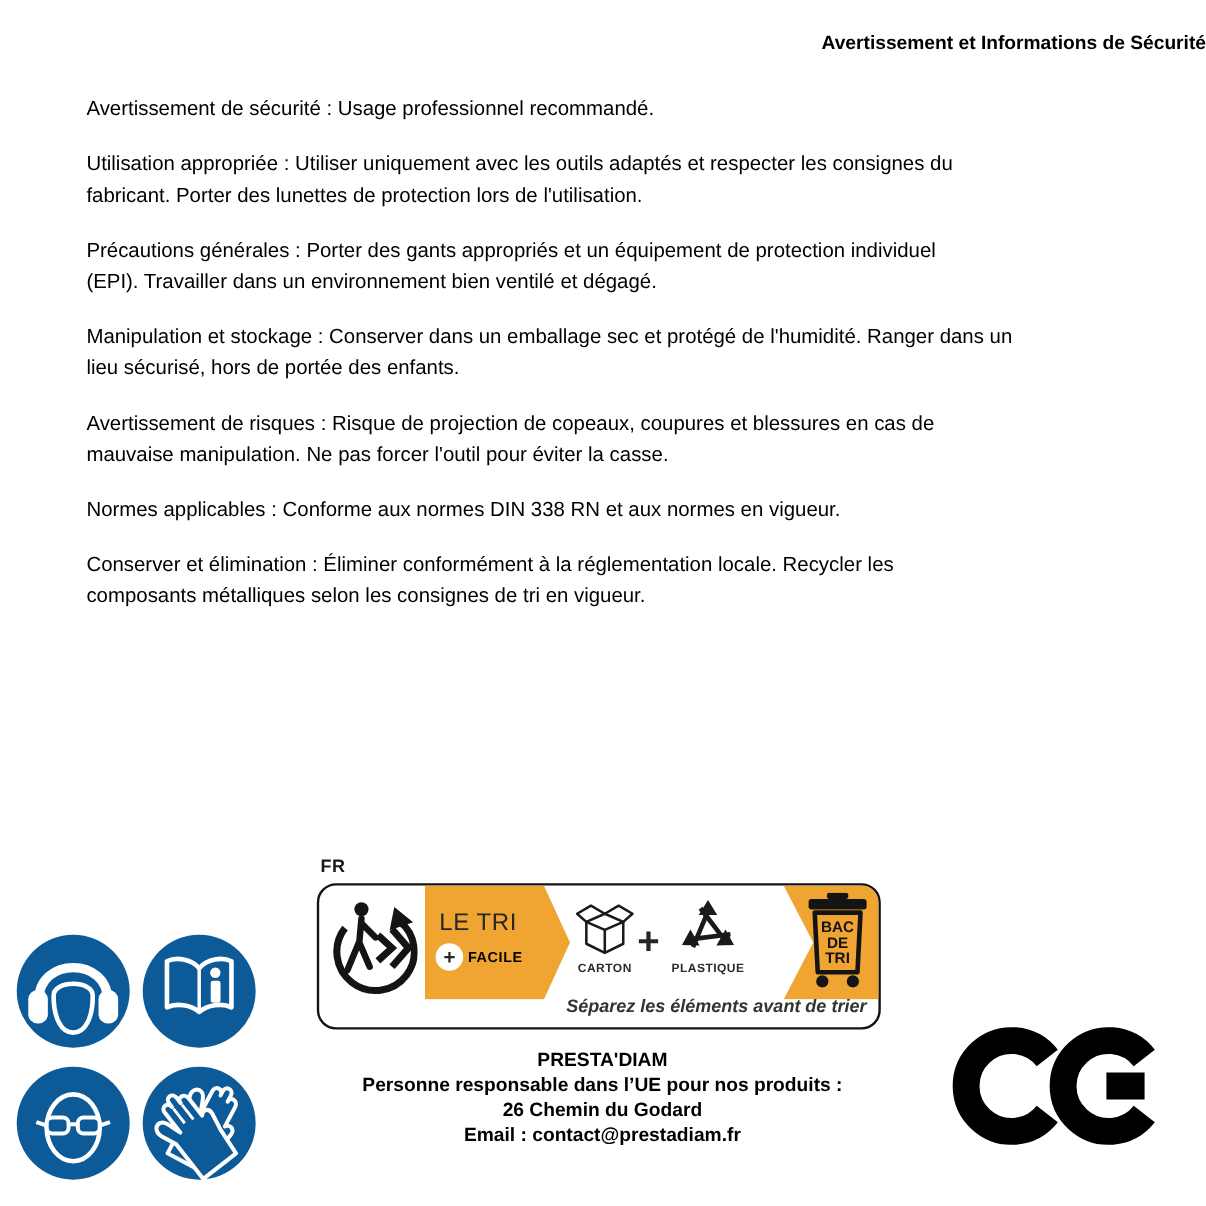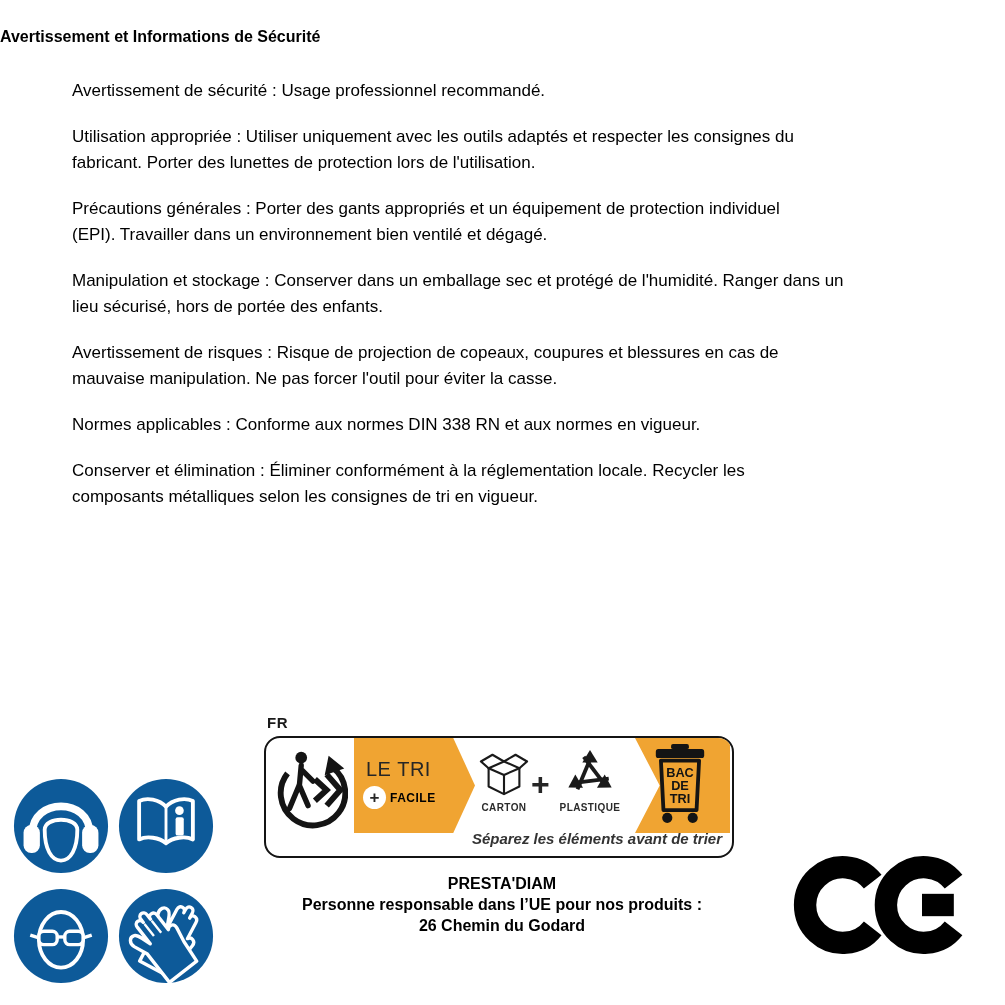--- a/index.html
+++ b/index.html
@@ -1,33 +1,33 @@
 <!DOCTYPE html>
 <html><head>
 <meta charset="utf-8">
 <style>
   html,body{margin:0;padding:0;background:#fff;}
   .page{position:relative;width:1005px;height:1005px;background:#fff;overflow:hidden;
         font-family:"Liberation Sans","DejaVu Sans",sans-serif;color:#000;}
-  .doc-title{position:absolute;left:0;top:28px;width:100%;text-align:left;
+  .doc-title{position:absolute;left:0;top:28px;width:100%;text-align:right;
              font-size:16px;font-weight:bold;}
   .paragraphs{position:absolute;left:72px;top:78px;width:920px;}
   .paragraphs p{margin:0 0 20px 0;font-size:17px;line-height:26px;white-space:pre-line;}
   
   .icons-grid{position:absolute;left:13px;top:778px;display:grid;
               grid-template-columns:96px 96px;grid-auto-rows:96px;column-gap:9px;row-gap:14px;}
   .picto{width:96px;height:96px;}
   
   .fr-code{position:absolute;left:267px;top:714px;font-size:15px;font-weight:bold;letter-spacing:.5px;color:#1a1a1a;}
   .tri-box{position:absolute;left:264px;top:736px;width:466px;height:118px;background:#fff;
            border:2px solid #141414;border-radius:16px;overflow:hidden;}
   .triman{position:absolute;left:8px;top:6px;}
   .band-yellow{position:absolute;top:0;height:95px;background:#F0A432;}
   .band-1{left:88px;width:121px;clip-path:polygon(0 0,82% 0,100% 50%,82% 100%,0 100%);}
-  .band-2{left:369px;width:95px;clip-path:polygon(0 0,100% 0,100% 100%,0 100%,26% 50%);text-decoration:underline;}
+  .band-2{left:387px;width:95px;clip-path:polygon(0 0,100% 0,100% 100%,0 100%,26% 50%);text-decoration:underline;}
   .tri-line1{position:absolute;left:12px;top:20px;font-size:20px;font-weight:400;color:#262626;letter-spacing:.5px;}
   .tri-line2{position:absolute;left:9px;top:48px;display:flex;align-items:center;}
   .plus-circle{width:23px;height:23px;border-radius:50%;background:#fff;display:flex;
                align-items:center;justify-content:center;font-size:17px;font-weight:800;color:#262626;}
   .tri-facile{margin-left:4px;font-size:12px;font-weight:800;color:#000000;letter-spacing:.5px;}
   .material{position:absolute;top:8px;width:70px;display:flex;flex-direction:column;align-items:center;}
   .material-carton{left:203px;text-align:right;}
   .material-plastique{left:289px;}
   .material-label{margin-top:2px;font-size:10px;font-weight:bold;color:#2b2b2b;letter-spacing:.4px;}
   .mat-plus{position:absolute;left:265px;top:28px;font-size:32px;font-weight:700;color:#262626;}
@@ -167,20 +167,21 @@
       </svg>
     </div>
 
     <div class="tri-caption">Séparez les éléments avant de trier</div>
   </div>
 
   <div class="resp-block">
     <div>PRESTA'DIAM</div>
     <div>Personne responsable dans l’UE pour nos produits :</div>
     <div>26 Chemin du Godard</div>
+    <div>Email : contact@prestadiam.fr</div>
   </div>
 
   <div class="ce-wrap">
     <svg width="172" height="124" viewBox="0 0 200 120">
       <g fill="none" stroke="#000" stroke-width="26">
         <path d="M92.7,32.9 A44 44 0 1 0 92.7,87.1"></path>
         <path d="M186.7,32.9 A44 44 0 1 0 186.7,87.1"></path>
         <path d="M150,60 L187,60"></path>
       </g>
     </svg>

